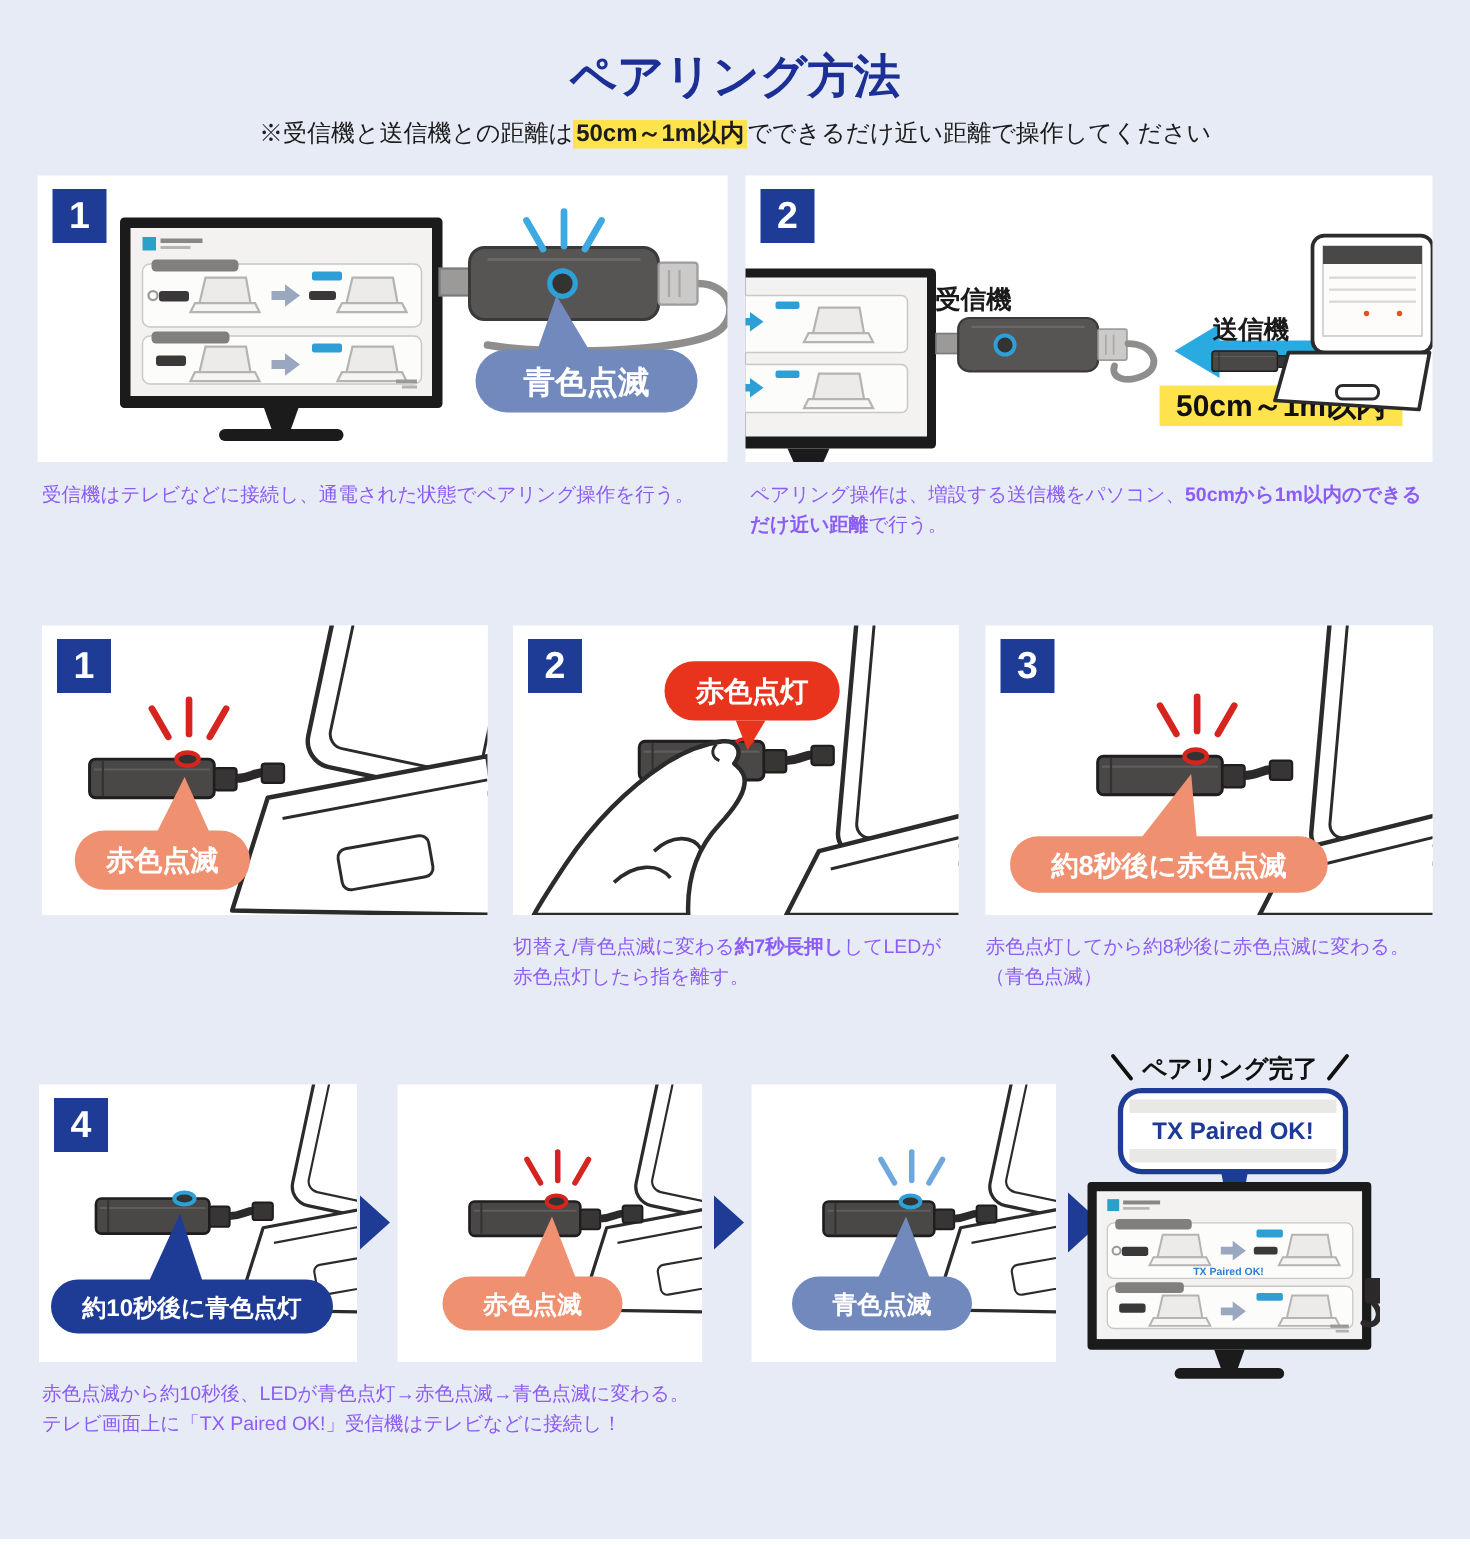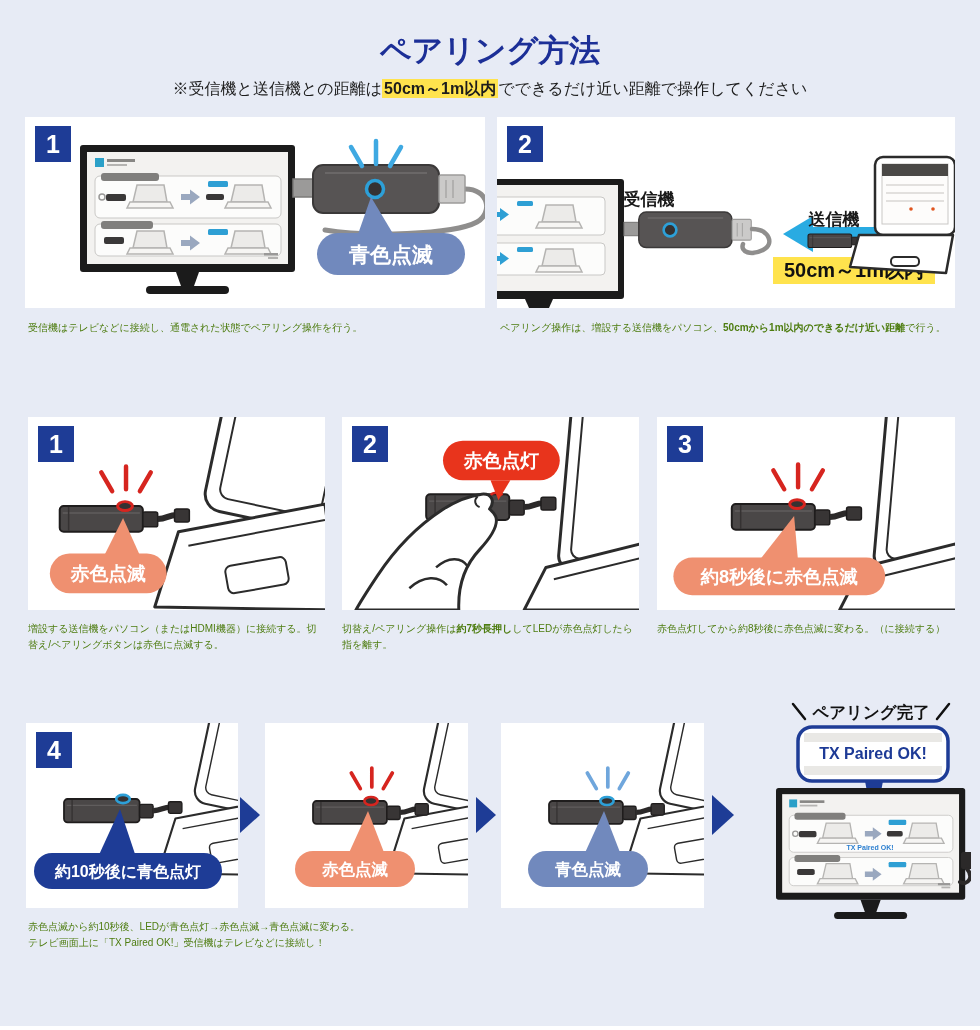--- a/index.html
+++ b/index.html
@@ -8,21 +8,21 @@
   .title{position:absolute;top:30px;left:0;width:100%;text-align:center;
          font-size:31px;font-weight:bold;color:#1c2f97;margin:0;}
   .subtitle{position:absolute;top:79px;left:0;width:100%;text-align:center;
          font-size:16px;color:#1c1c1c;margin:0;}
   .subtitle .hl{background:#ffe34d;font-weight:bold;padding:1px 2px;}
   .panel{position:absolute;background:#fff;}
   .badge{position:absolute;left:10px;top:9px;width:36px;height:36px;background:#1e3c96;
          color:#fff;font-weight:bold;font-size:25px;display:flex;align-items:center;
          justify-content:center;z-index:2;}
   svg.fig{position:absolute;left:0;top:0;width:100%;height:100%;overflow:hidden;display:block;}
-  .cap{position:absolute;font-size:10px;line-height:1.55;color:#4d7c0f;}
+  .cap{position:absolute;font-size:13px;line-height:1.55;color:#8b5cf6;}
   .cap b{font-weight:bold;}
   .arrow-right{position:absolute;width:0;height:0;border-top:18px solid transparent;
          border-bottom:18px solid transparent;border-left:20px solid #1e3c96;}
   svg text{font-family:"Liberation Sans",sans-serif;}
   .bubble-t{fill:#fff;font-weight:bold;text-anchor:middle;}
   .dev-label{fill:#1a1a1a;font-weight:bold;text-anchor:middle;font-size:17px;}
   .hl-rect{fill:#ffe34d;}
   .hl-text{fill:#111;font-weight:bold;text-anchor:middle;font-size:20px;}
   .complete-t{fill:#111;font-weight:bold;text-anchor:middle;font-size:16.5px;}
   .tx-t{fill:#1d3a96;font-weight:bold;text-anchor:middle;font-size:16px;}
@@ -239,23 +239,22 @@
       <use href="#led-oval" x="141" y="88" style="color:#d6251f"></use>
       <use href="#rays" x="141" y="54" style="color:#d6251f"></use>
       <g>
         <polygon points="138,100 102,146 142,146" fill="#ef9070"></polygon>
         <rect x="16" y="142" width="214" height="38" rx="19" fill="#ef9070"></rect>
         <text x="123" y="168" class="bubble-t" font-size="18.5">約8秒後に赤色点滅</text>
       </g>
     </svg>
   </div>
 
-  <div class="cap" style="left:28px;top:621px;width:297px"><span>増設する送信機をパソコン（またはHDMI機器）に接続する。切替え/ペアリングボタンは赤色に点滅する。</span></div>
-  <div class="cap" style="left:342px;top:621px;width:297px"><span>切替え/ペアリング操作は</span><b>約7秒長押し</b><span>してLEDが赤色点灯したら指を離す。</span></div>
-  <div class="cap" style="left:657px;top:621px;width:298px"><span>赤色点灯してから約8秒後に赤色点滅に変わる。（に接続する）</span></div>
+  <div class="cap" style="left:342px;top:621px;width:297px"><span>切替え/青色点滅に変わる</span><b>約7秒長押し</b><span>してLEDが赤色点灯したら指を離す。</span></div>
+  <div class="cap" style="left:657px;top:621px;width:298px"><span>赤色点灯してから約8秒後に赤色点滅に変わる。（青色点滅）</span></div>
 
   <div class="panel" style="left:26px;top:723px;width:212px;height:185px">
     <div class="badge">
         <span>4</span>
       </div>
     <svg class="fig" viewBox="0 0 212 185">
       <g transform="translate(40,12) scale(0.72)">
           <use href="#laptop-a"></use>
         </g>
       <g transform="translate(38,76) scale(0.9)">
@@ -315,21 +314,21 @@
       <g>
         <polygon points="103,88 83,132 120,132" fill="#7189bd"></polygon>
         <rect x="27" y="128" width="120" height="36" rx="18" fill="#7189bd"></rect>
         <text x="87" y="152" class="bubble-t" font-size="16.5">青色点滅</text>
       </g>
     </svg>
   </div>
 
   <div class="arrow-right" style="left:712px;top:795px;border-left-width:22px;border-top-width:20px;border-bottom-width:20px"></div>
 
-  <div style="position:absolute;left:771px;top:700px;width:200px;height:222px">
+  <div style="position:absolute;left:720px;top:700px;width:200px;height:222px">
     <svg class="fig" viewBox="0 0 200 222">
       <g>
         <path d="M22,4 L34,19 M178,4 L166,19" stroke="#111" stroke-width="2.5" stroke-linecap="round"></path>
         <text x="100" y="18" class="complete-t">ペアリング完了</text>
       </g>
       <g>
         <polygon points="94,81 112,81 103,128" fill="#1e3c96"></polygon>
         <rect x="27" y="27" width="150" height="54" rx="14" fill="#fff" stroke="#1e3c96" stroke-width="3.5"></rect>
         <rect x="33" y="33" width="138" height="9" fill="#e9e8e5"></rect>
         <rect x="33" y="66" width="138" height="9" fill="#e9e8e5"></rect>

